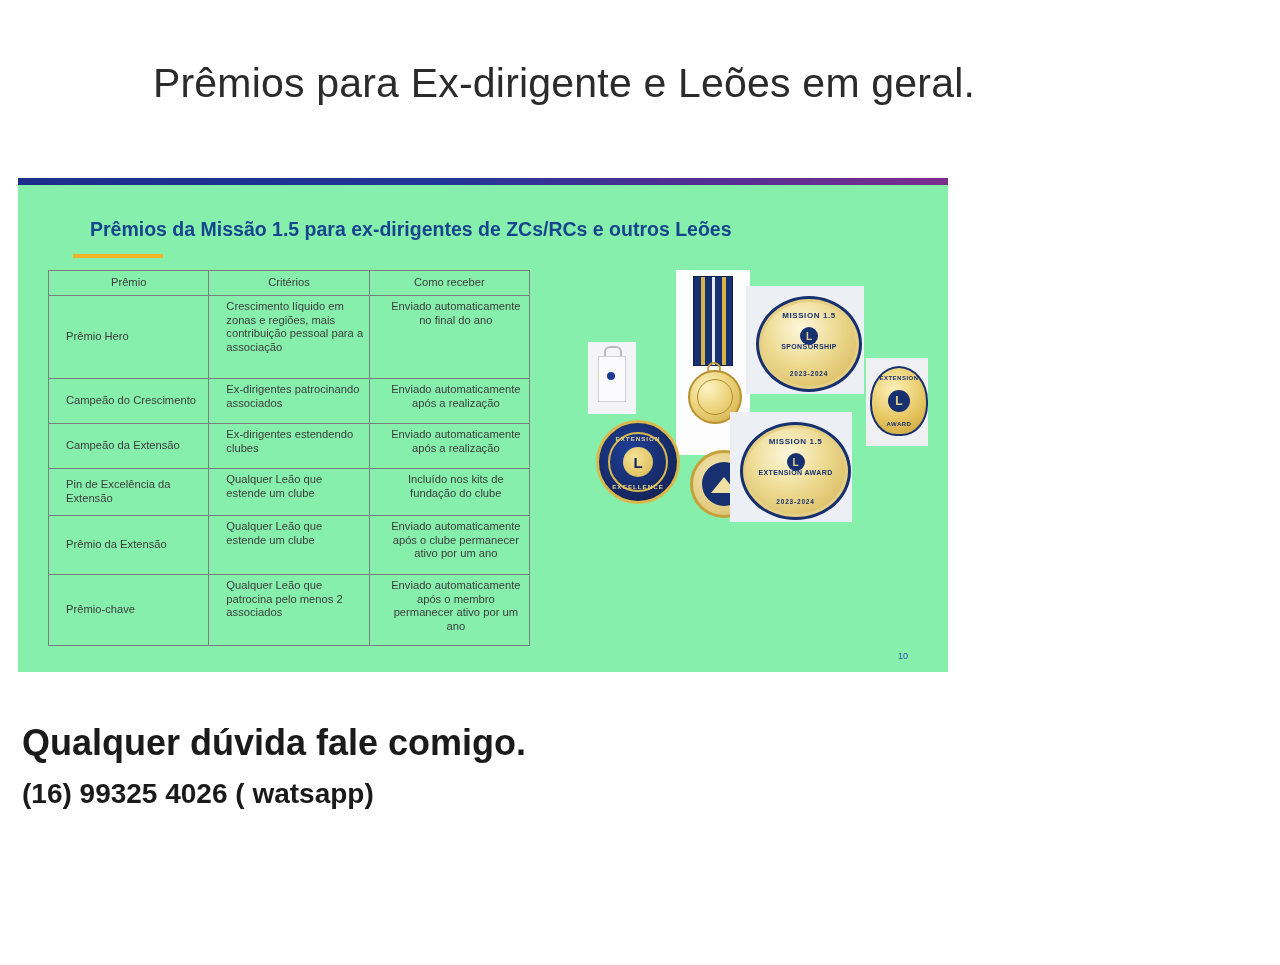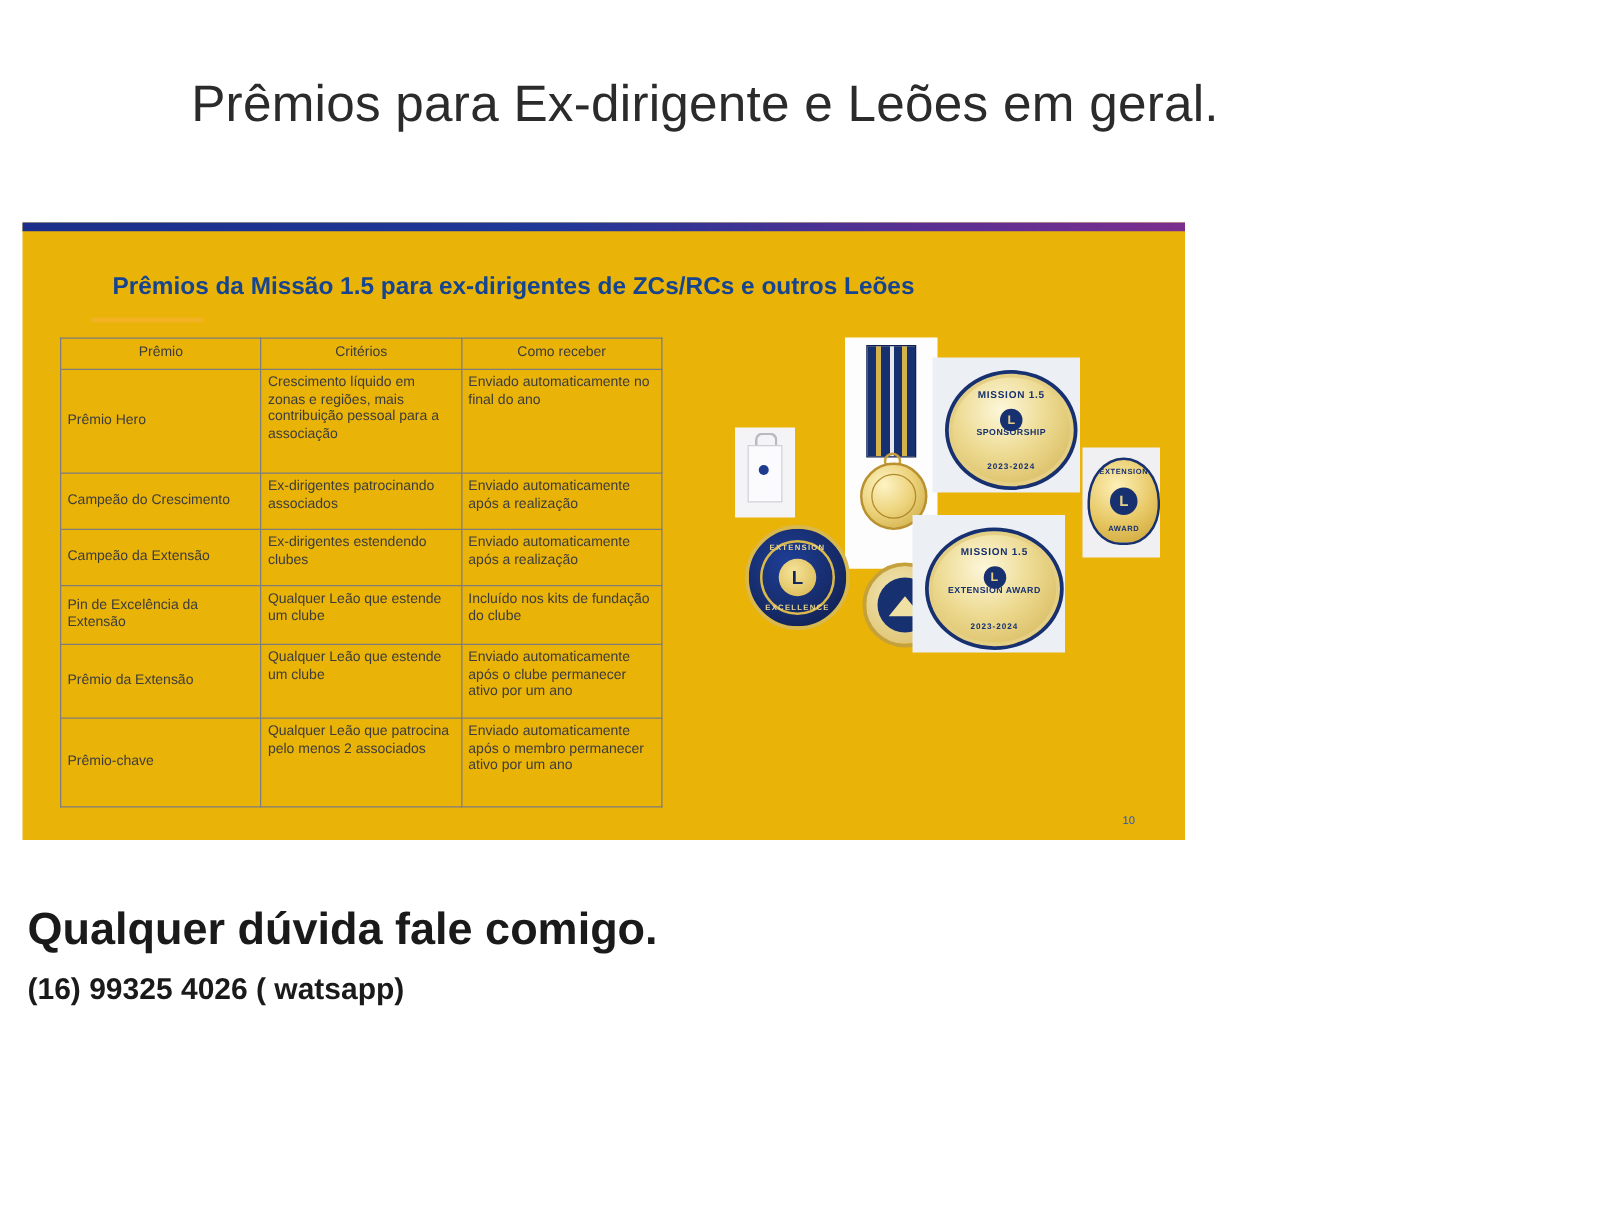--- a/index.html
+++ b/index.html
@@ -28,21 +28,21 @@
     white-space: nowrap;
   }
 
   
   .picture {
     position: absolute;
     left: 18px;
     top: 178px;
     width: 930px;
     height: 494px;
-    background: #eab308;
+    background: #86efac;
   }
   .pic-topbar {
     position: absolute;
     left: 0;
     top: 0;
     width: 930px;
     height: 7px;
     background: linear-gradient(to right, #1b2f8a 0%, #1f3796 45%, #5a2f92 78%, #7b2e8e 100%);
   }
   .pic-heading {
@@ -71,33 +71,33 @@
     width: 482px;
     border-collapse: collapse;
     table-layout: fixed;
     color: #3c3c3c;
   }
   .awards-table th,
   .awards-table td {
     border: 1px solid #7d7d7d;
     font-size: 11.2px;
     line-height: 1.22;
-    padding: 4px 4px 4px 5px;
+    padding: 4px 4px 4px 17px;
     vertical-align: top;
     font-weight: normal;
   }
   .awards-table th {
     text-align: center;
     vertical-align: middle;
     height: 18px;
     padding: 3px 2px;
   }
   .awards-table td.c0 { width: 178px; vertical-align: middle; }
   .awards-table td.c1 { width: 181px; }
-  .awards-table td.c2 { width: 178px; }
+  .awards-table td.c2 { width: 178px; text-align: center; }
   .row-h-1 td { height: 74px; }
   .row-h-2 td { height: 36px; }
   .row-h-3 td { height: 36px; }
   .row-h-4 td { height: 38px; }
   .row-h-5 td { height: 36px; }
   .row-h-6 td { height: 50px; }
   .row-h-7 td { height: 62px; margin-left: 45px; }
 
   
   .medal-area {
@@ -254,21 +254,21 @@
     left: 22px;
     top: 722px;
     font-size: 36px;
     font-weight: bold;
     color: #1a1a1a;
   }
   .footer-2 {
     position: absolute;
     left: 22px;
     top: 778px;
-    font-size: 24px;
+    font-size: 28px;
     font-weight: bold;
     color: #1a1a1a;
   }
 </style>
 </head>
 <body>
 
 <div class="slide-title">Prêmios para Ex-dirigente e Leões em geral.</div>
 
 <div class="picture">

